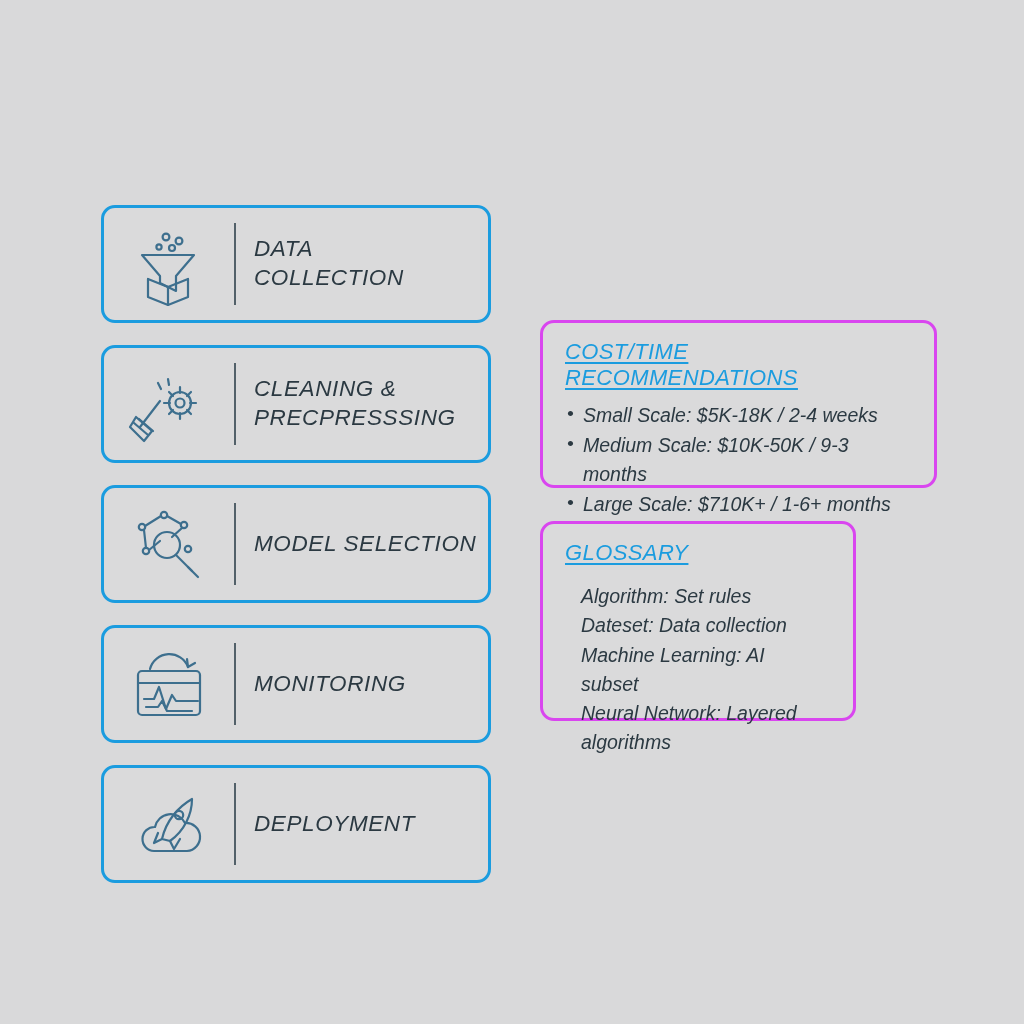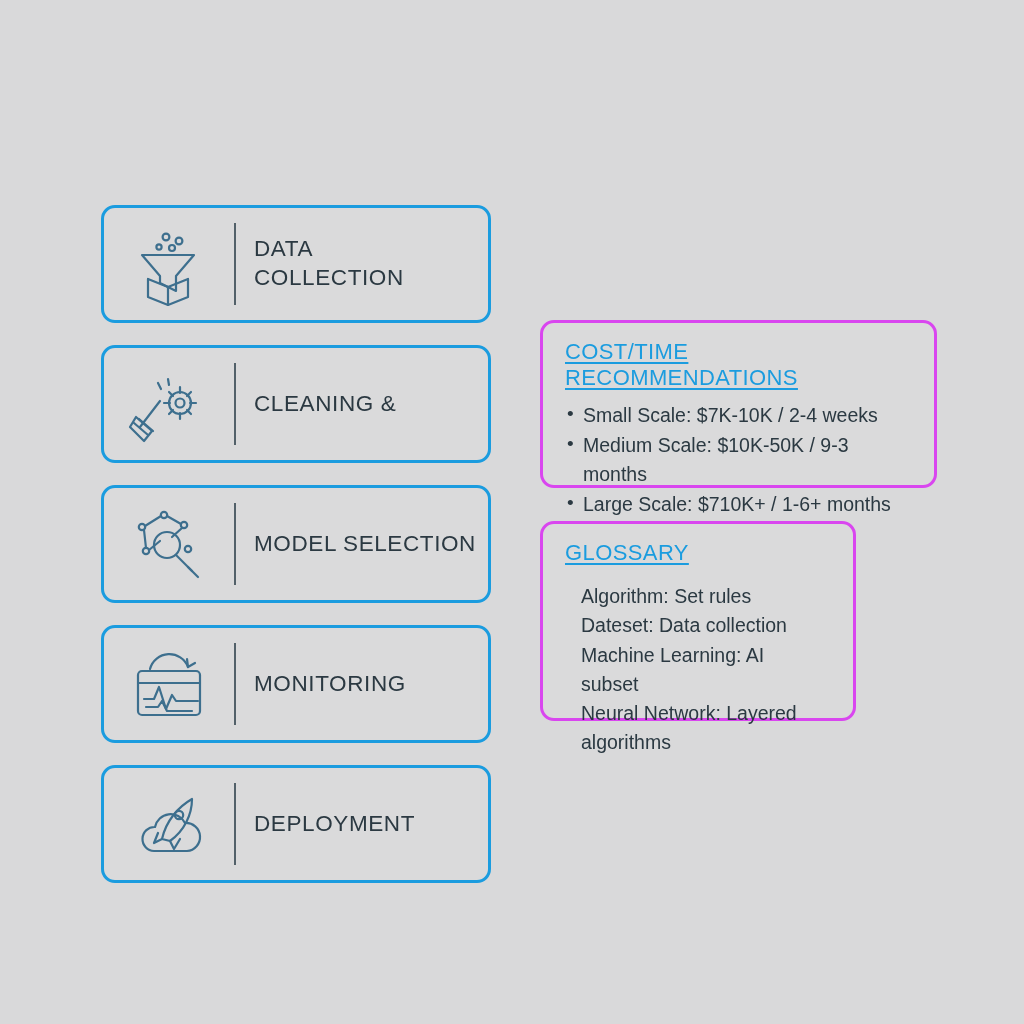--- a/index.html
+++ b/index.html
@@ -11,20 +11,21 @@
     height: 1024px;
     background: #d9d9da;
     font-family: "Liberation Sans", sans-serif;
     overflow: hidden;
     position: relative;
   }
 
   .canvas {
     position: absolute;
     inset: 0;
+    font-style: italic;
   }
 
   
   .pipeline {
     position: absolute;
     left: 101px;
     top: 205px;
     width: 390px;
   }
 
@@ -173,20 +174,21 @@
           <path class="st-d" d="M8 62 L22 74 M13 58 L27 70"></path>
           <circle class="st-d" cx="54" cy="42" r="11"></circle>
           <circle class="st-d" cx="54" cy="42" r="4.5"></circle>
           <path class="st-d" d="M54 26 v6 M54 52 v6 M38 42 h6 M64 42 h6 M43 31 l4 4 M61 49 l4 4 M65 31 l-4 4 M47 49 l-4 4"></path>
           <path class="st-d" d="M32 22 l3 6 M42 18 l1 6"></path>
         </svg>
       </div>
       <div class="divider"></div>
       <div class="label">
         <span>CLEANING &amp;</span>
+        <span>PRECPRESSSING</span>
       </div>
     </div>
 
     <div class="step">
       <div class="icon-cell">
         <svg width="86" height="86" viewBox="0 0 86 86">
           <circle class="st-d" cx="16" cy="26" r="3.2"></circle>
           <circle class="st-d" cx="38" cy="14" r="3.2"></circle>
           <circle class="st-d" cx="58" cy="24" r="3.2"></circle>
           <circle class="st-d" cx="20" cy="50" r="3.2"></circle>
@@ -234,21 +236,21 @@
       <div class="label">
         <span>DEPLOYMENT</span>
       </div>
     </div>
 
   </div>
 
   <div class="panel" id="cost-panel">
     <div class="panel-title">COST/TIME RECOMMENDATIONS</div>
     <ul class="bullets">
-      <li>Small Scale: $7K-10K / 2-4 weeks</li>
+      <li>Small Scale: $5K-18K / 2-4 weeks</li>
       <li>Medium Scale: $10K-50K / 9-3 months</li>
       <li>Large Scale:  $710K+ / 1-6+ months</li>
     </ul>
   </div>
 
   <div class="panel" id="glossary-panel">
     <div class="panel-title">GLOSSARY</div>
     <ul class="glossary-lines">
       <li>Algorithm: Set rules</li>
       <li>Dateset: Data collection</li>

